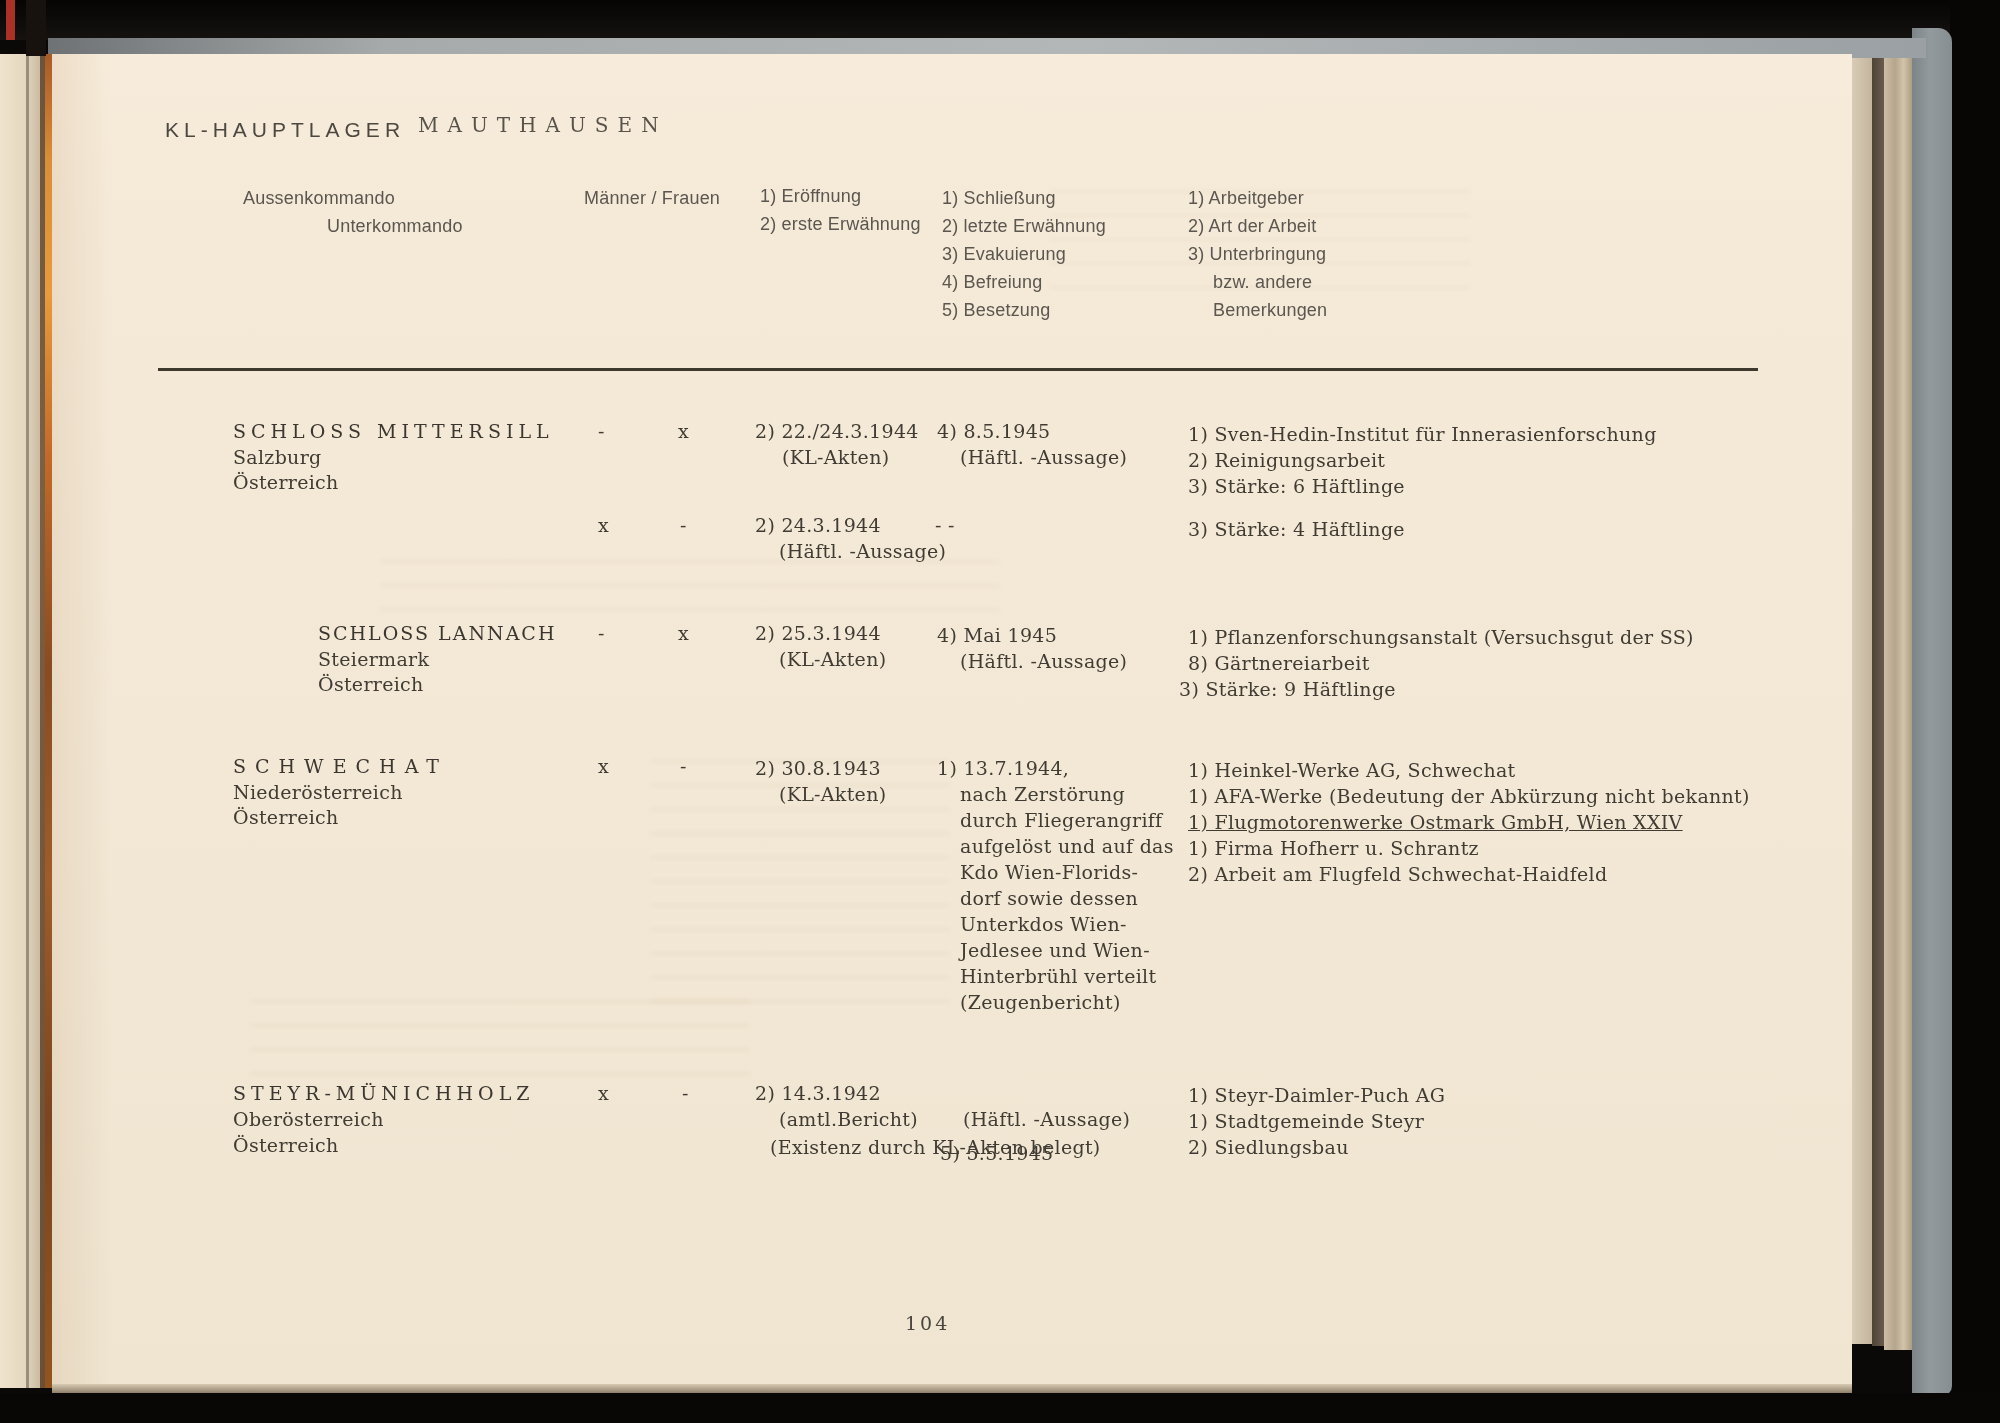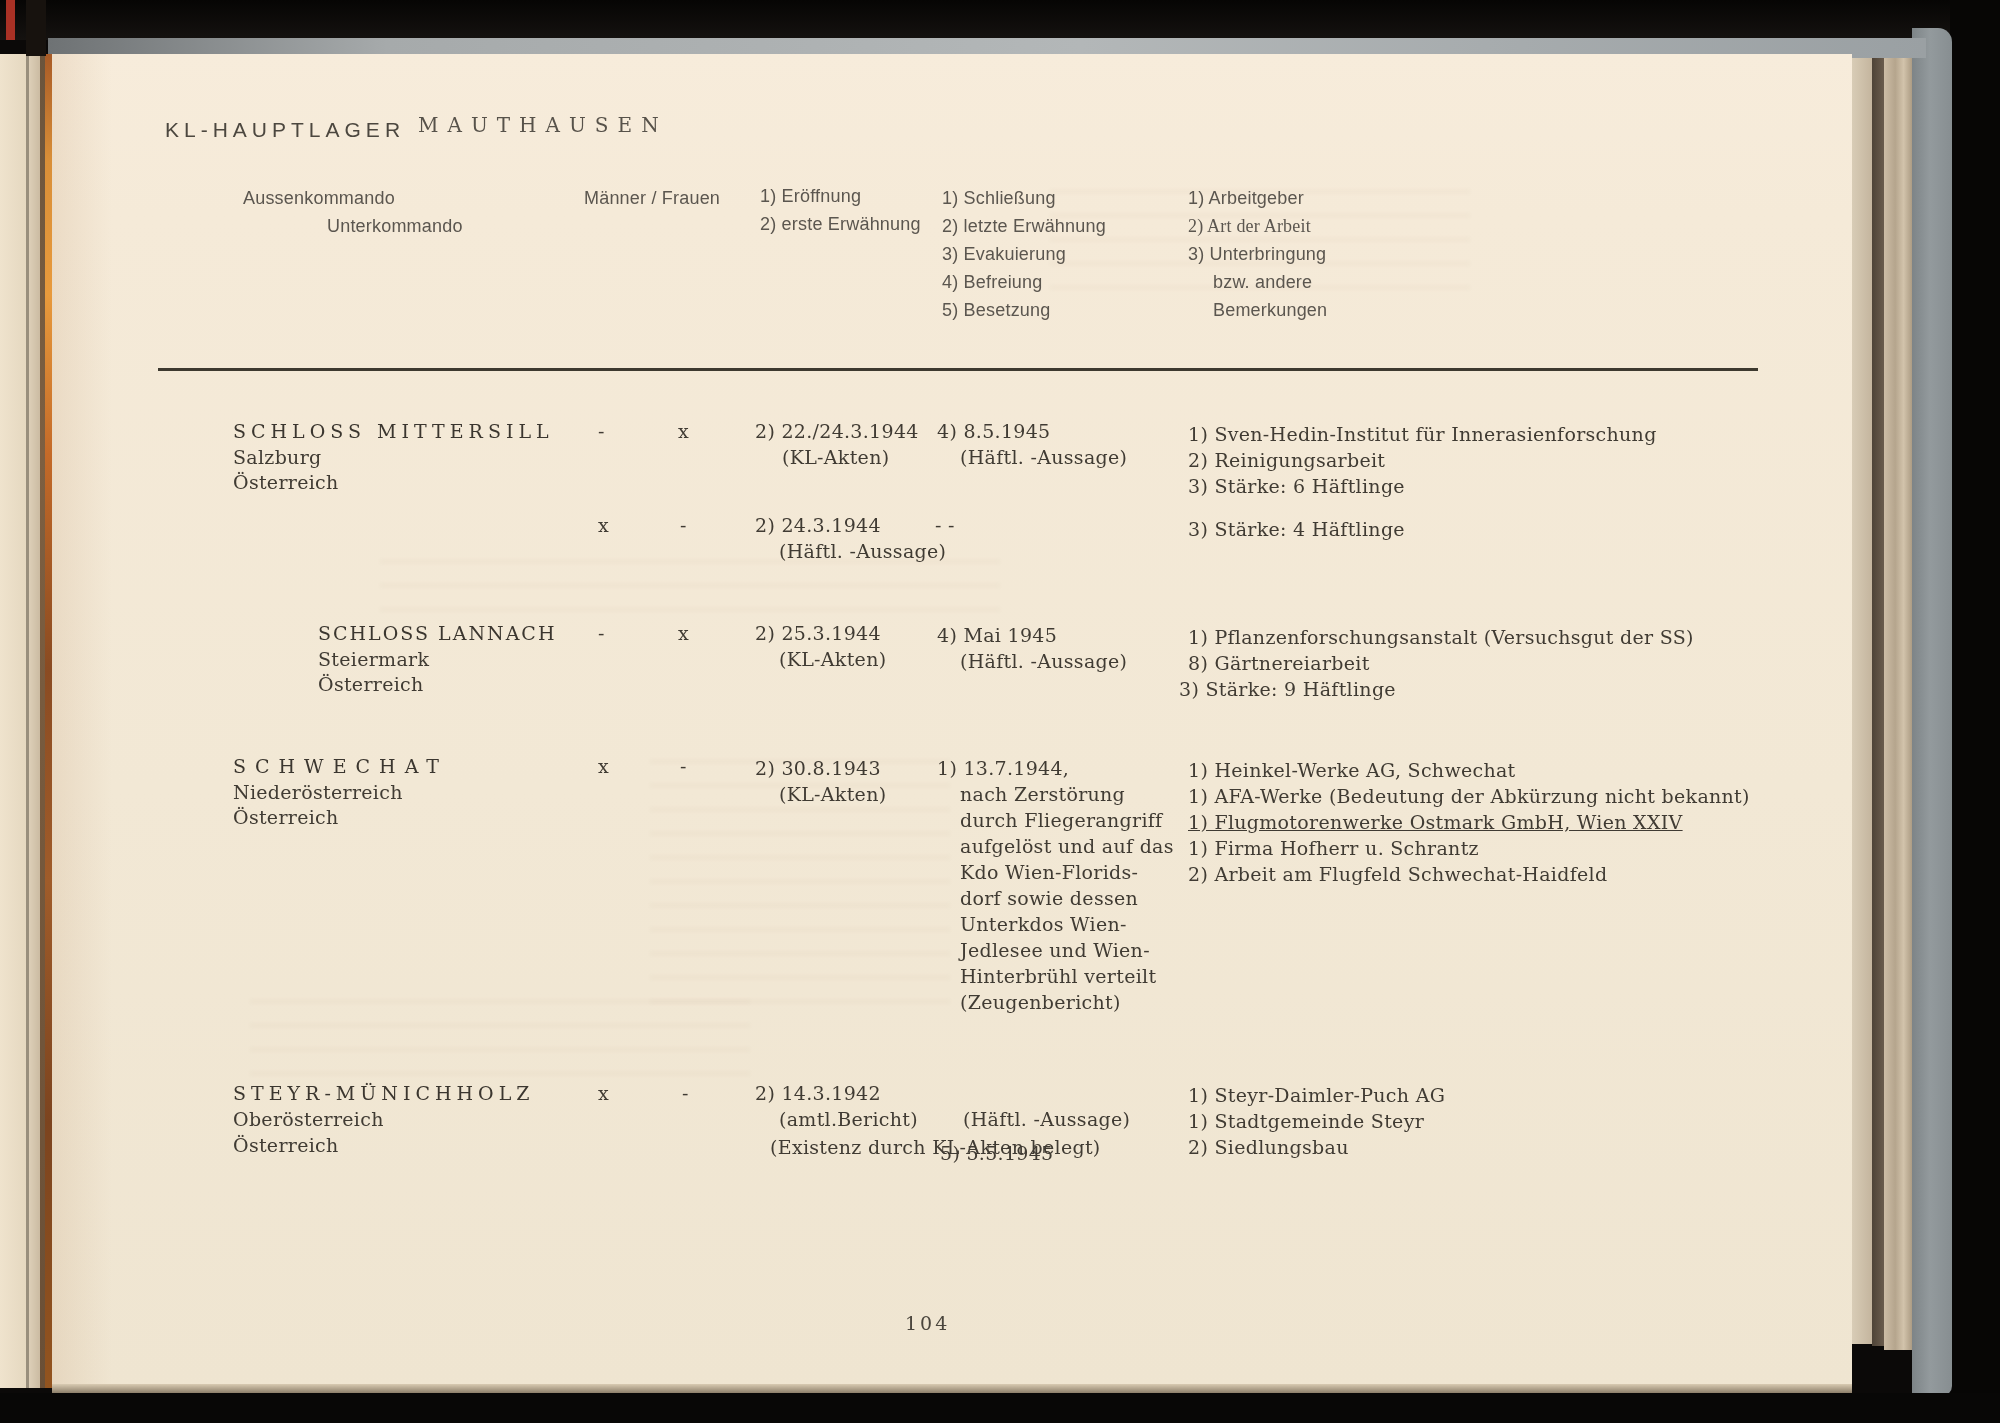--- a/index.html
+++ b/index.html
@@ -69,21 +69,21 @@
   <div class="hdr" style="left:327px;top:214px;">Unterkommando</div>
   <div class="hdr" style="left:584px;top:186px;">Männer / Frauen</div>
   <div class="hdr" style="left:760px;top:184px;">1) Eröffnung</div>
   <div class="hdr" style="left:760px;top:212px;">2) erste Erwähnung</div>
   <div class="hdr" style="left:942px;top:186px;">1) Schließung</div>
   <div class="hdr" style="left:942px;top:214px;">2) letzte Erwähnung</div>
   <div class="hdr" style="left:942px;top:242px;">3) Evakuierung</div>
   <div class="hdr" style="left:942px;top:270px;">4) Befreiung</div>
   <div class="hdr" style="left:942px;top:298px;">5) Besetzung</div>
   <div class="hdr" style="left:1188px;top:186px;">1) Arbeitgeber</div>
-  <div class="hdr" style="left:1188px;top:214px;font-family:Liberation Serif, serif;">2) Art der Arbeit</div>
+  <div class="hdr" style="left:1188px;top:214px;">2) Art der Arbeit</div>
   <div class="hdr" style="left:1188px;top:242px;">3) Unterbringung</div>
   <div class="hdr" style="left:1213px;top:270px;">bzw. andere</div>
   <div class="hdr" style="left:1213px;top:298px;">Bemerkungen</div>
 
   <div class="abs rule"></div>
 
   <div>
     <div class="t rowname" style="left:233px;top:418px;">SCHLOSS MITTERSILL</div>
     <div class="t" style="left:233px;top:444px;">Salzburg</div>
     <div class="t" style="left:233px;top:469px;">Österreich</div>

